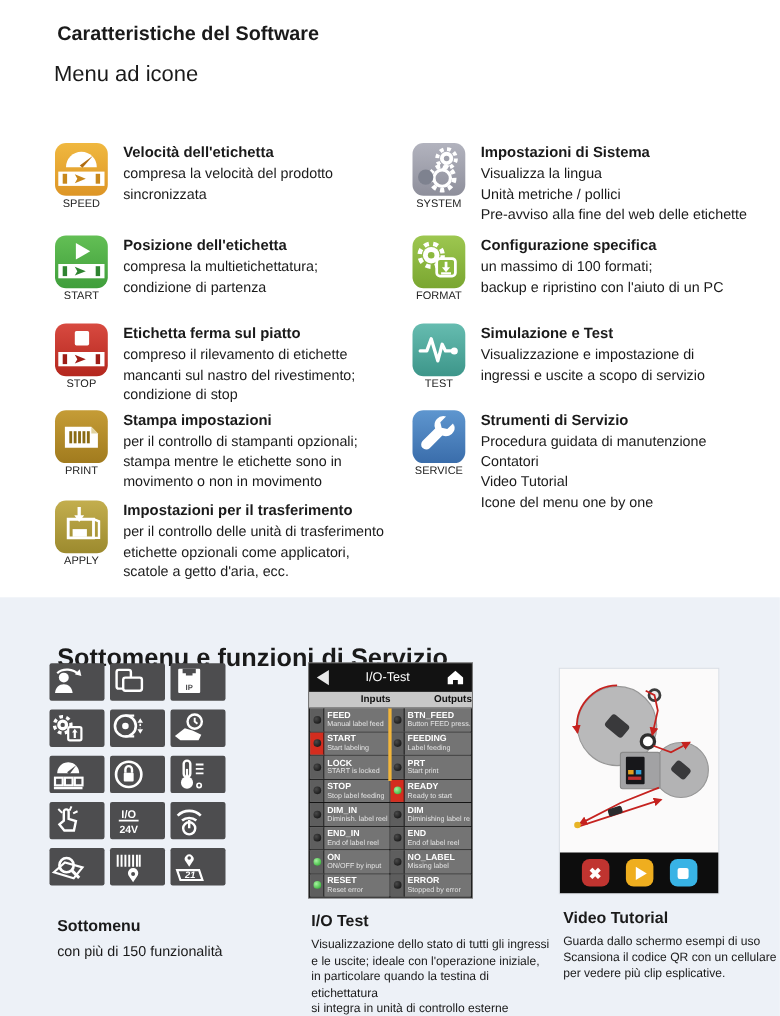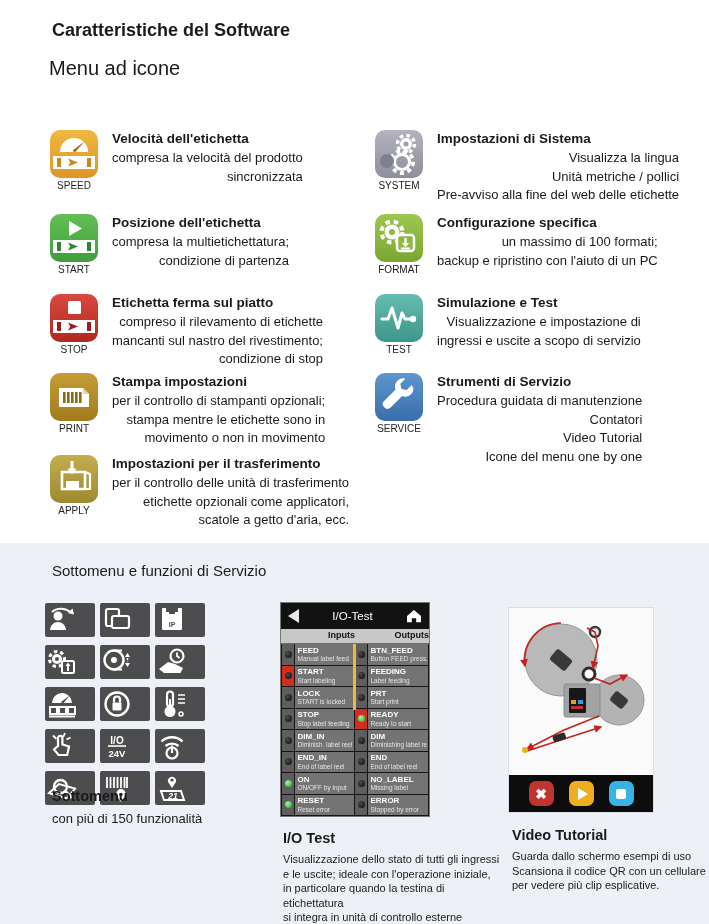--- a/index.html
+++ b/index.html
@@ -8,23 +8,23 @@
   .bottom-band{position:absolute;left:0;top:543px;width:709px;height:381px;background:#edf1f7;}
   .page-title{position:absolute;left:52px;top:20px;font-size:18px;font-weight:bold;}
   .page-subtitle{position:absolute;left:49px;top:57px;font-size:20px;font-weight:400;}
 
   .entry{position:absolute;display:flex;}
   .icon-wrap{width:52px;flex:0 0 52px;text-align:center;}
   .app-icon{width:48px;height:48px;border-radius:10px;margin:0 auto;display:flex;align-items:center;justify-content:center;}
   .icon-caption{font-size:10px;margin-top:2px;color:#222;}
   .entry-text{margin-left:12px;padding-top:1px;}
   .entry-title{font-size:13.5px;font-weight:bold;margin-bottom:3px;}
-  .entry-line{font-size:13px;line-height:18.5px;text-align:right;}
-
-  .section-heading{position:absolute;left:52px;top:562px;font-size:15px;font-weight:normal;}
+  .entry-line{font-size:13px;line-height:18.5px;}
+
+  .section-heading{position:absolute;left:52px;top:584px;font-size:23px;font-weight:bold;}
 
   .icon-grid{position:absolute;left:45px;top:603px;display:grid;
              grid-template-columns:repeat(3,34px);grid-auto-rows:34px;column-gap:21px;row-gap:8px;}
   .grid-icon{width:50px;height:34px;background:#4d4d4f;border-radius:2px;}
 
   
   .io-panel{position:absolute;left:281px;top:603px;width:148px;height:213px;background:#8f8f8f;
             box-shadow:0 0 0 1px #777;}
   .io-header{height:26px;background:#121212;display:flex;align-items:center;justify-content:space-between;padding:0 7px;}
   .io-back{width:0;height:0;border-top:7px solid transparent;border-bottom:7px solid transparent;border-right:11px solid #e8e8e8;}
@@ -546,21 +546,21 @@
       <div class="vbtn vbtn-close">✖</div>
       <div class="vbtn vbtn-play">
           <div class="tri"></div>
         </div>
       <div class="vbtn vbtn-stop">
           <div class="sq"></div>
         </div>
     </div>
   </div>
 
-  <div class="caption" style="left:52px;top:788px;">
+  <div class="caption" style="left:52px;top:834px;">
     <div class="cap-title">Sottomenu</div>
     <div class="cap-line-lg">con più di 150 funzionalità</div>
   </div>
 
   <div class="caption" style="left:283px;top:830px;width:220px;">
     <div class="cap-title">I/O Test</div>
     <div class="cap-line">Visualizzazione dello stato di tutti gli ingressi</div>
     <div class="cap-line">e le uscite; ideale con l'operazione iniziale,</div>
     <div class="cap-line">in particolare quando la testina di etichettatura</div>
     <div class="cap-line">si integra in unità di controllo esterne</div>

